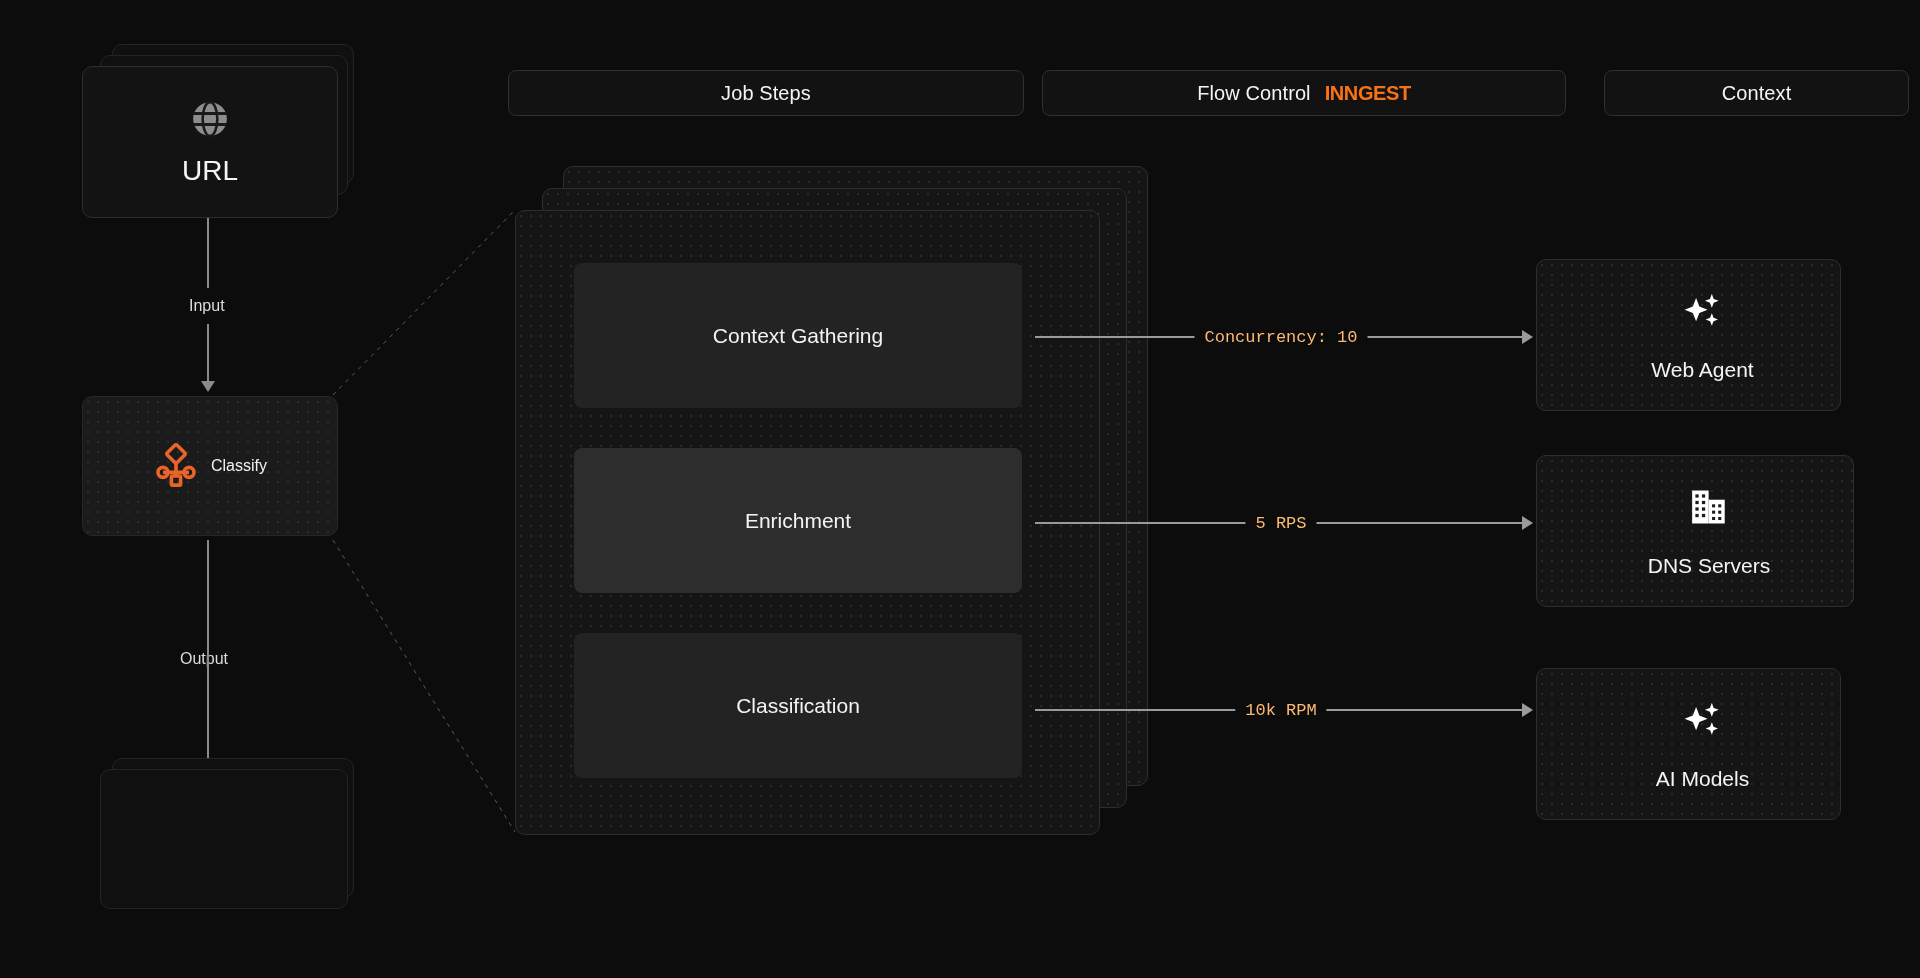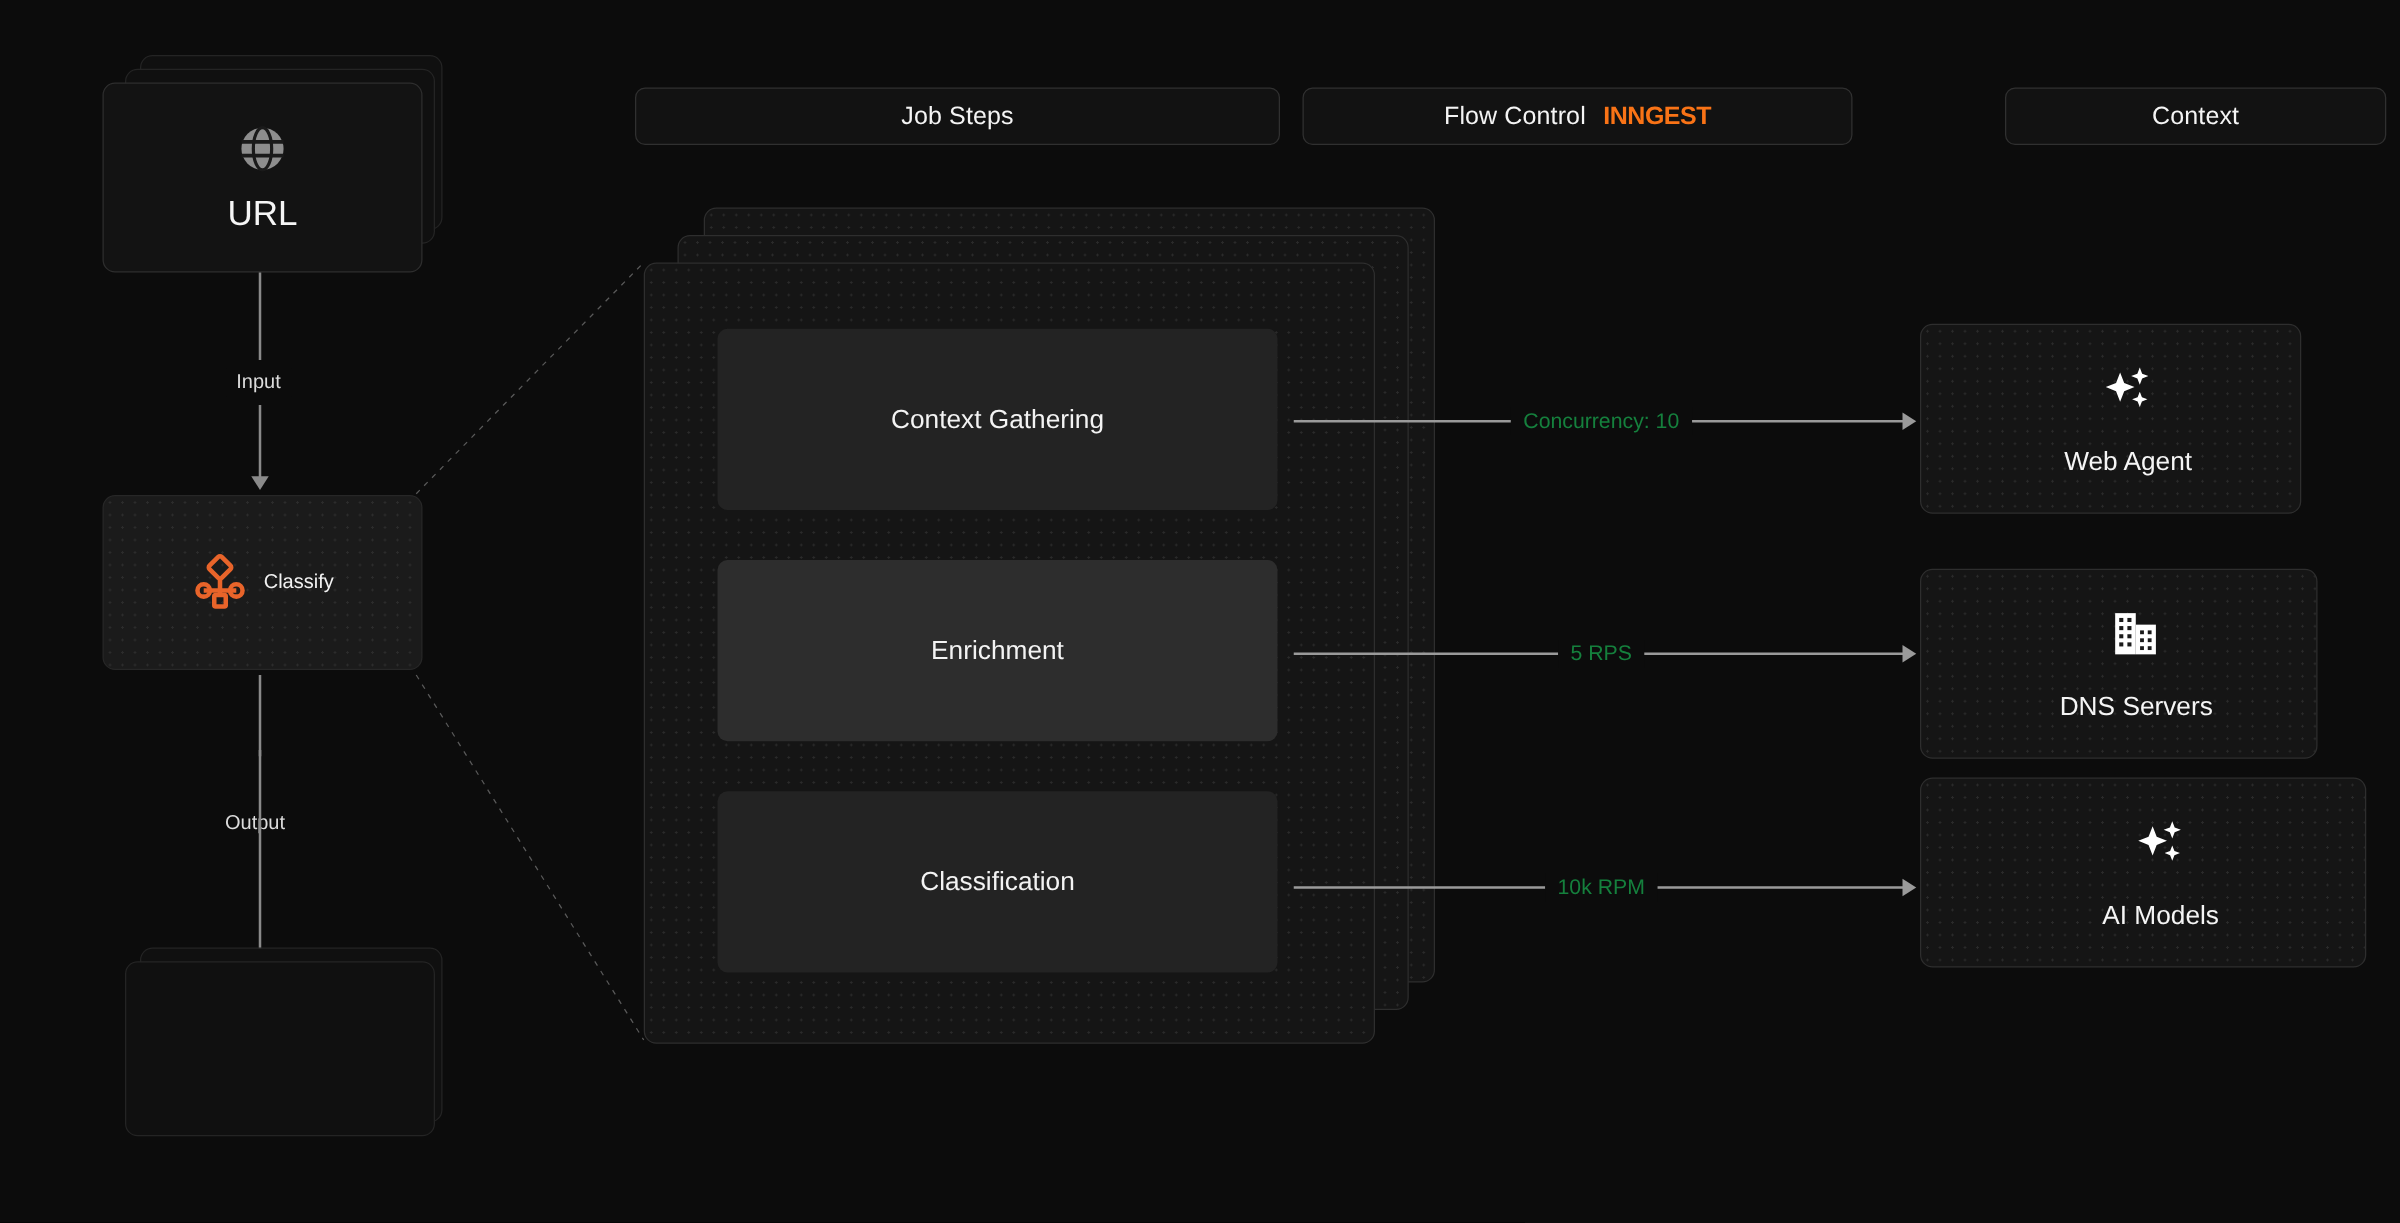--- a/index.html
+++ b/index.html
@@ -136,25 +136,26 @@
   .harrow {
     position: absolute;
     width: 0; height: 0;
     border-top: 7px solid transparent;
     border-bottom: 7px solid transparent;
     border-left: 11px solid #9a9a9a;
   }
   .hlabel {
     position: absolute;
     font-size: 17px;
-    color: #15803d;
+    color: #fdba74;
     background: #0c0c0c;
     padding: 1px 10px;
     white-space: nowrap;
     transform: translate(-50%, -50%);
+    font-family: Liberation Mono, monospace;
   }
 
   
   .rightcard {
     width: 300px;
     height: 130px;
     display: flex;
     flex-direction: column;
     align-items: center;
     justify-content: center;
@@ -168,21 +169,21 @@
 </style>
 </head>
 <body>
 
 <div id="stage">
 
   <div class="tab" style="left:508px; width:516px;">
     <span>Job Steps</span>
   </div>
 
-  <div class="tab" style="left:1042px; width:440px;">
+  <div class="tab" style="left:1042px; width:524px;">
     <span>Flow Control</span>
     <span class="brand">INNGEST</span>
   </div>
 
   <div class="tab" style="left:1604px; width:305px;">
     <span>Context</span>
   </div>
 
   <svg class="dash" width="1920" height="978">
     <line x1="333" y1="395" x2="515" y2="210" stroke="#5a5a5a" stroke-width="1" stroke-dasharray="4 5"></line>
@@ -281,21 +282,21 @@
           <rect x="16.8" y="10.6" width="1.6" height="1.6"></rect>
         <rect x="13.6" y="13.9" width="1.6" height="1.6"></rect>
           <rect x="16.8" y="13.9" width="1.6" height="1.6"></rect>
         <rect x="13.6" y="17.2" width="1.6" height="1.6"></rect>
           <rect x="16.8" y="17.2" width="1.6" height="1.6"></rect>
       </g>
     </svg>
     <div class="lbl">DNS Servers</div>
   </div>
 
-  <div class="card dotted rightcard" style="left:1536px; top:622px; width:357px; height:152px;">
+  <div class="card dotted rightcard" style="left:1536px; top:668px; width:305px; height:152px;">
     <svg width="50" height="46" viewBox="0 0 24 24">
       <path d="M8.4 5.2 L10.1 9.6 L14.4 11.3 L10.1 13 L8.4 17.4 L6.7 13 L2.4 11.3 L6.7 9.6 Z" fill="#ffffff"></path>
       <path d="M16.6 3.1 L17.6 5.7 L20.2 6.7 L17.6 7.7 L16.6 10.3 L15.6 7.7 L13 6.7 L15.6 5.7 Z" fill="#ffffff"></path>
       <path d="M16.6 13.2 L17.5 15.5 L19.8 16.4 L17.5 17.3 L16.6 19.6 L15.7 17.3 L13.4 16.4 L15.7 15.5 Z" fill="#ffffff"></path>
     </svg>
     <div class="lbl">AI Models</div>
   </div>
 
 </div>
 

